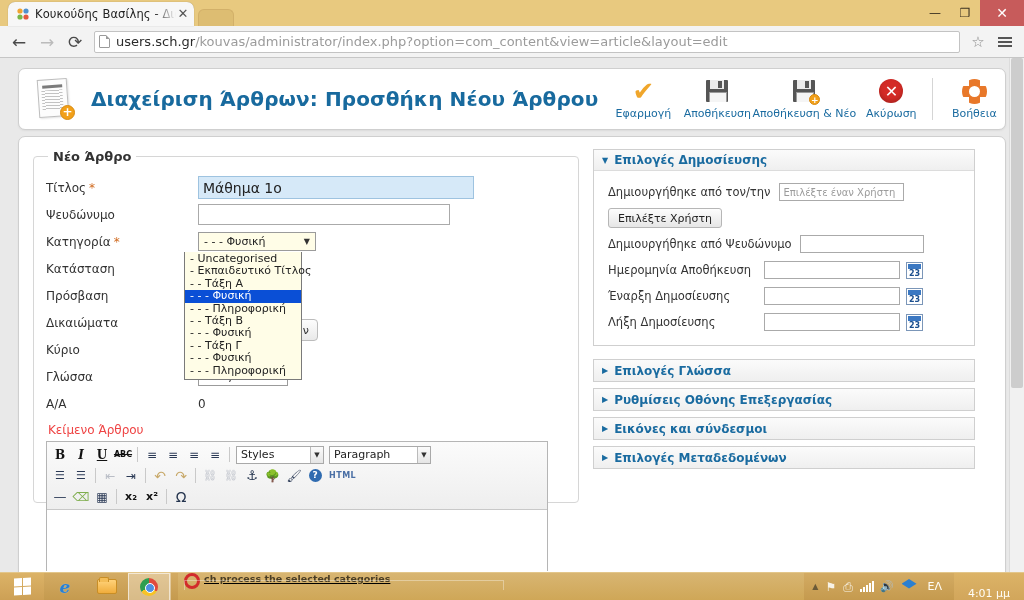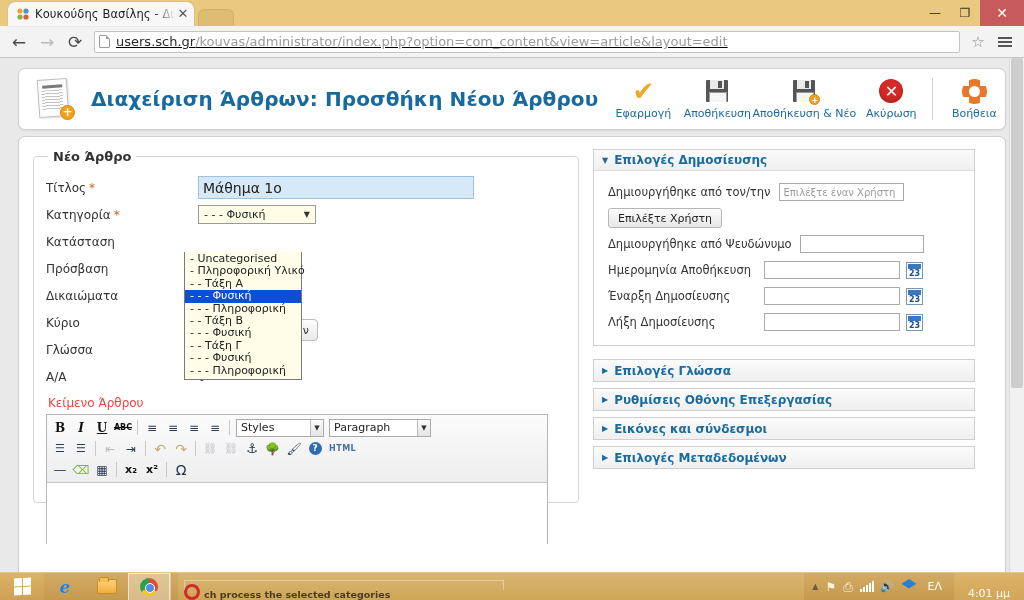--- a/index.html
+++ b/index.html
@@ -115,21 +115,20 @@
   .omnibox {
     flex: 1 1 auto;
     height: 22px;
     margin: 1px 4px;
     background: #fff;
     border: 1px solid #c3c3c3;
     border-radius: 2px;
     display: flex; align-items: center;
     padding: 0 4px;
     overflow: hidden;
-    text-decoration: underline;
   }
   .omnibox .page-glyph {
     width: 11px; height: 13px;
     border: 1px solid #9a9a9a;
     border-radius: 1px;
     margin-right: 6px;
     flex: 0 0 11px;
     background: #fff;
     position: relative;
   }
@@ -607,22 +606,23 @@
   }
   .chrome-glyph::after {
     content: ""; position: absolute; left: 5px; top: 5px;
     width: 8px; height: 8px; border-radius: 50%;
     background: #4d90e0; border: 1.5px solid #fff;
   }
   .statusstrip {
     flex: 1 1 auto;
     position: relative;
     background: linear-gradient(to bottom,#d8b572,#cfa757);
-    display: flex; align-items: flex-end;
+    display: flex; align-items: flex-start;
     overflow: hidden;
+    text-decoration: underline;
   }
   .statusstrip .opera {
     width: 16px; height: 16px; border-radius: 50%;
     border: 3px solid #d22b2b;
     margin: 0 4px 0 6px;
     flex: 0 0 16px;
     background: transparent;
   }
   .statusstrip .stext {
     font-size: 9.5px; color: #4a3d24; font-weight: bold;
@@ -771,20 +771,24 @@
 
           <div class="col-left">
             <fieldset class="nice">
               <legend>Νέο Άρθρο</legend>
 
               <div class="frow">
                 <span class="flabel"><span>Τίτλος</span><span class="req">*</span></span>
                 <input class="txt focused" style="width: 276px;" value="Μάθημα 1ο">
               </div>
 
+              <div class="frow">
+                <span class="flabel">Ψευδώνυμο</span>
+                <input class="txt" style="width: 252px;" value="">
+              </div>
 
               <div class="frow">
                 <span class="flabel"><span>Κατηγορία</span><span class="req">*</span></span>
                 <div class="sel" style="width:118px">
                   <span>- - - Φυσική</span>
                   <span class="arrow">▼</span>
                 </div>
               </div>
 
               <div class="frow">
@@ -812,21 +816,21 @@
                 <span class="flabel">Α/Α</span>
                 <span class="readonly-val">0</span>
               </div>
 
               <div class="ghost-btn" style="left:244px; top:155px;">
                 <span>των</span>
               </div>
 
               <div class="dd-list" style="left:150px; top:88px; width:118px;">
                 <div class="opt">- Uncategorised</div>
-                <div class="opt">- Πληροφορική Υλικό</div>
+                <div class="opt">- Εκπαιδευτικό Τίτλος</div>
                 <div class="opt">- - Τάξη Α</div>
                 <div class="opt sel-opt">- - - Φυσική</div>
                 <div class="opt">- - - Πληροφορική</div>
                 <div class="opt">- - Τάξη Β</div>
                 <div class="opt">- - - Φυσική</div>
                 <div class="opt">- - Τάξη Γ</div>
                 <div class="opt">- - - Φυσική</div>
                 <div class="opt">- - - Πληροφορική</div>
               </div>
 

